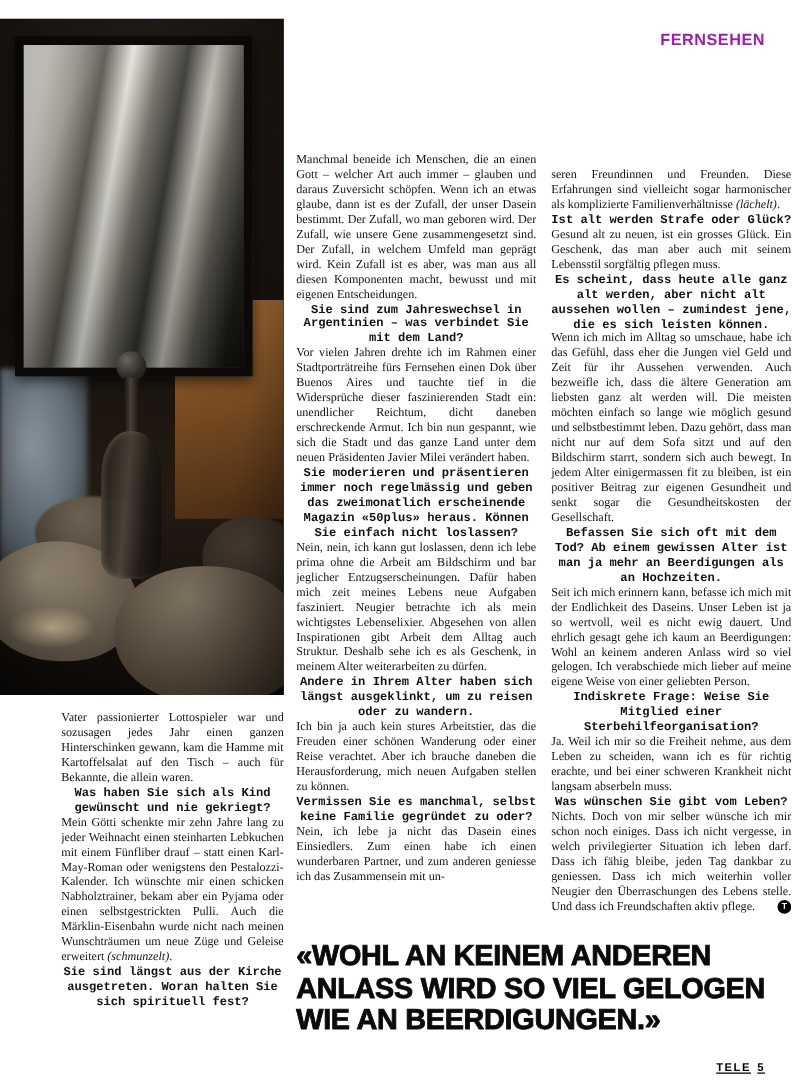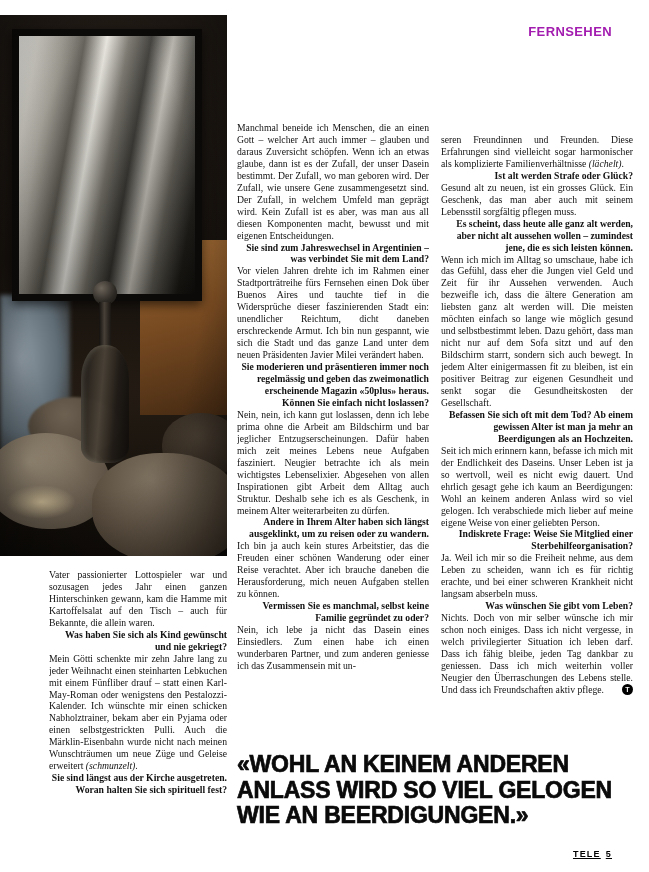--- a/index.html
+++ b/index.html
@@ -50,21 +50,21 @@
   .bottle-body { position:absolute; left:81px; top:330px; width:48px; height:118px;
     border-radius:22px 22px 18px 18px / 34px 34px 16px 16px;
     background:linear-gradient(95deg, rgba(22,19,16,.97) 0%, rgba(74,66,55,.95) 42%, rgba(32,27,22,.97) 70%, rgba(14,12,10,.98) 100%);
     box-shadow:inset 3px 0 4px rgba(230,220,200,.18); }
   .ph-vignette { position:absolute; inset:0;
     background:radial-gradient(ellipse at 50% 45%, rgba(0,0,0,0) 55%, rgba(0,0,0,.45) 100%); }
   
   .col { position:absolute; font-size:9.7px; line-height:11.95px; text-align:justify;
          hyphens:auto; overflow:hidden; }
   .col p { margin:0; }
-  .col p.q { font-weight:700; text-align:right; }
+  .col p.q { font-weight:700; text-align:center;font-family:Liberation Mono, monospace; }
   .col p.a em { font-style:italic; }
   .col-left  { left:49px;  top:569px; width:178px; height:262px; }
   .col-mid   { left:237px; top:122px; width:192px; height:622px; }
   .col-right { left:441px; top:122px; width:192px; height:625px;margin-top:12px; }
   .col p:last-child { position:relative; }
   .endmark { position:absolute; right:0; bottom:1px; display:inline-block;
     width:11px; height:11px; border-radius:50%; background:#000; color:#fff;
     font-family:"Liberation Sans", sans-serif; font-weight:700; font-size:7px;
     line-height:11px; text-align:center; }
   

